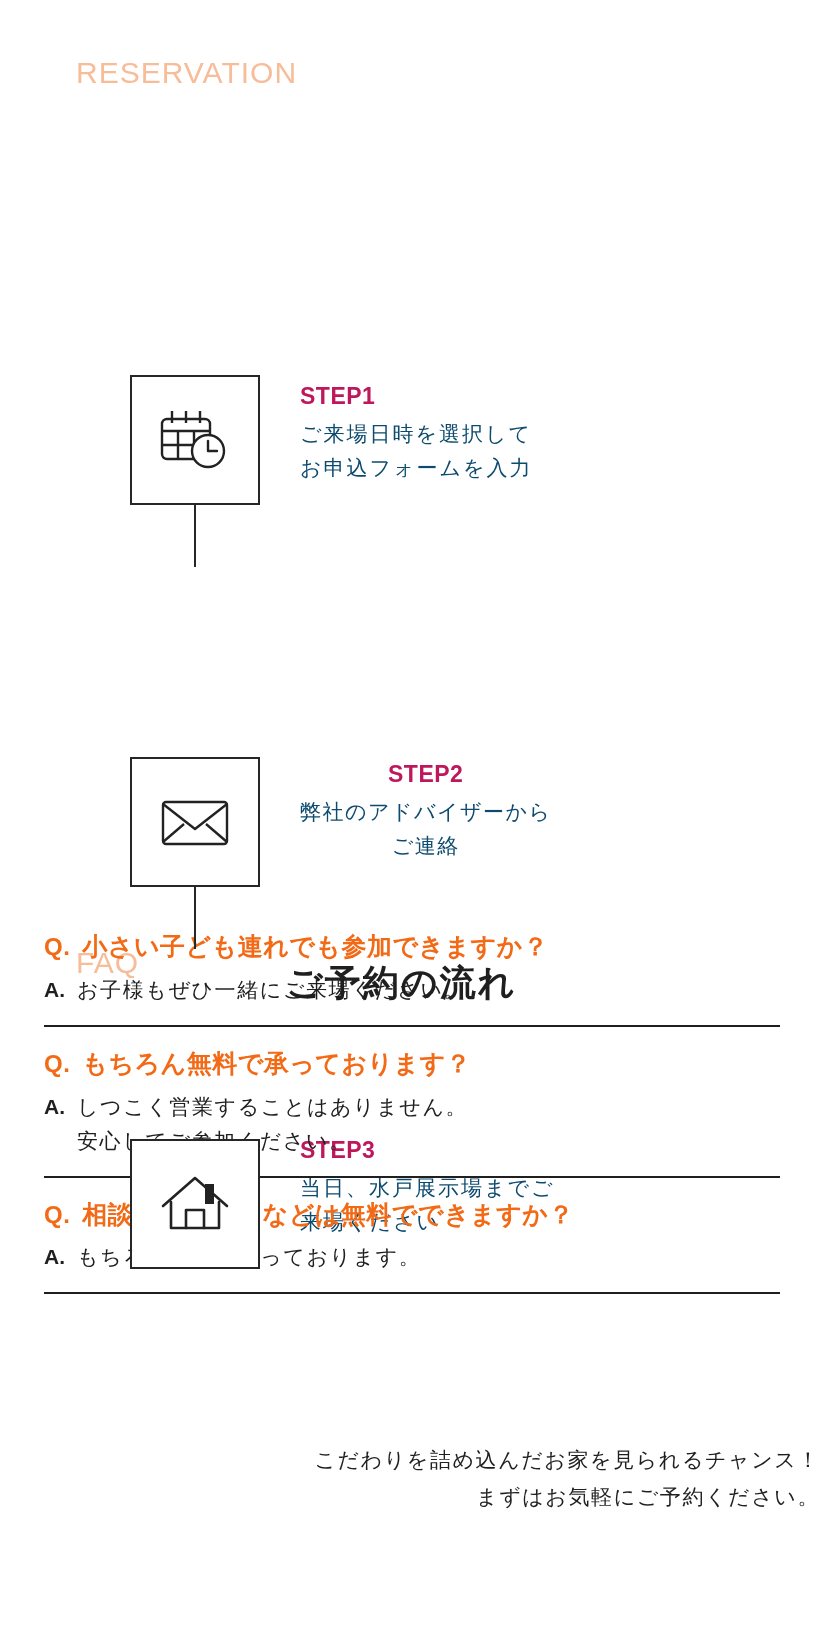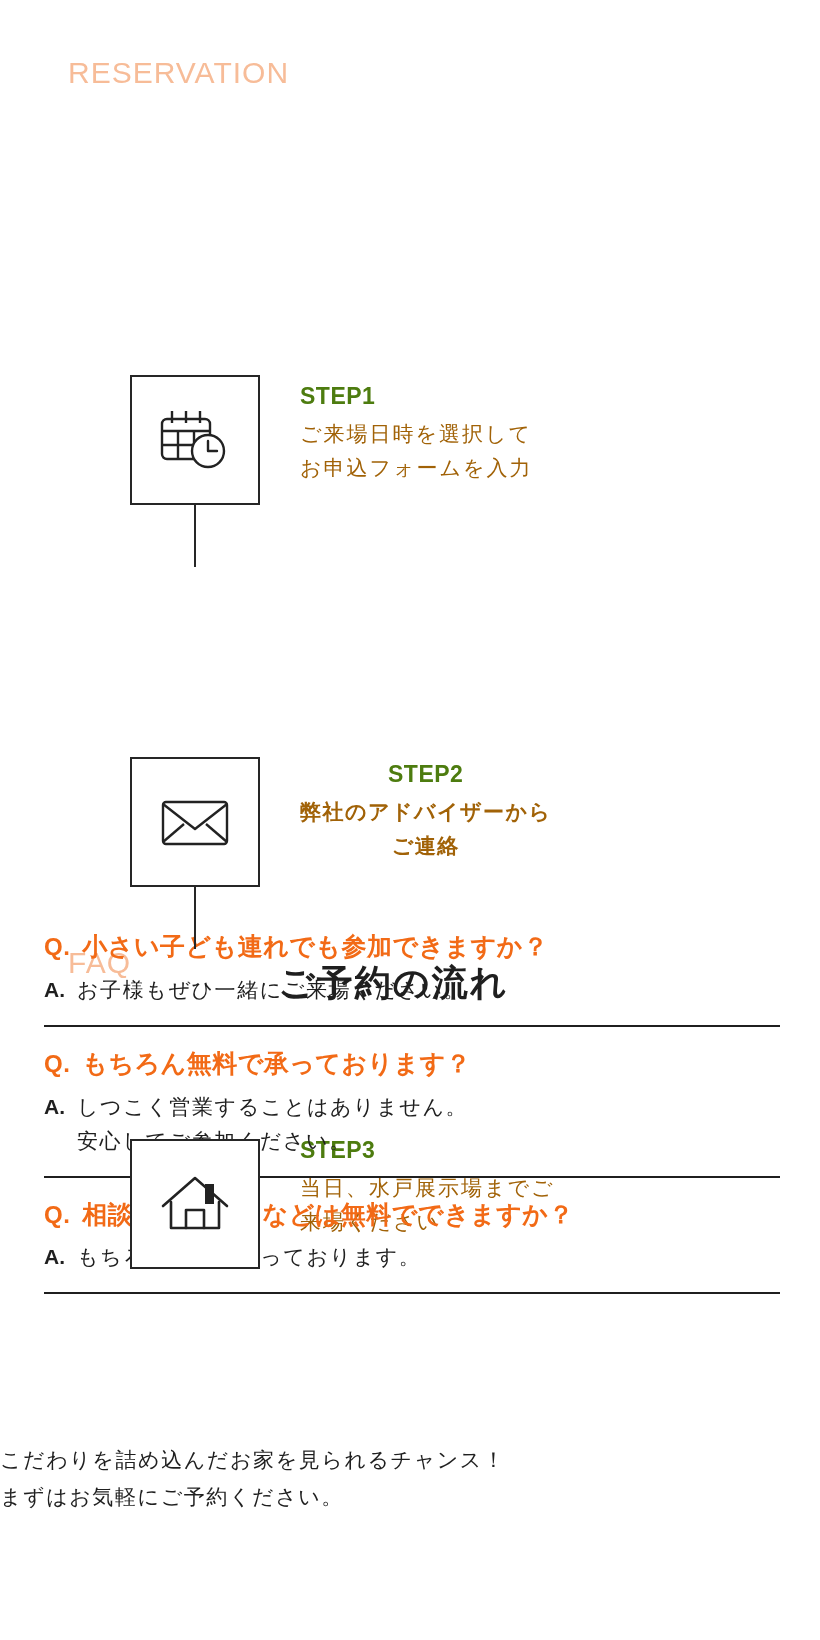--- a/index.html
+++ b/index.html
@@ -7,21 +7,21 @@
     width:820px;
     height:1640px;
     background:#ffffff;
     font-family:"Liberation Sans", "DejaVu Sans", sans-serif;
     color:#222222;
     overflow:hidden;
   }
   .page { position:relative; width:820px; height:1640px; }
 
   
-  .sec-head { position:relative; }
+  .sec-head { position:relative;margin-left:8px; }
   .sec-head .eng {
     position:absolute;
     font-size:30px;
     font-weight:400;
     letter-spacing:1px;
     color:#f7bc98;
     line-height:1;
     white-space:nowrap;
   }
   .sec-head .jp {
@@ -64,33 +64,33 @@
     position:absolute;
     left:194px;
     width:2px;
     background:#262626;
     z-index:1;
   }
   .step-text { position:absolute; left:300px; }
   .step-title {
     font-size:23px;
     font-weight:700;
-    color:#4d7c0f;
+    color:#be185d;
     letter-spacing:0.5px;
     line-height:1.2;
     margin-bottom:6px;
   }
   .step-desc {
     font-size:21px;
-    color:#a16207;
+    color:#0c4a6e;
     letter-spacing:2px;
     line-height:1.62;
     white-space:pre-line;
   }
-  .step-desc.bold { font-weight:700; letter-spacing:1.5px; }
+  .step-desc.bold { font-weight:400; letter-spacing:1.5px; }
 
   
   #step-1 .icon-box   { top:190px; }
   #step-1 .connector  { top:320px; height:62px; }
   #step-1 .step-text  { top:198px; }
 
   #step-2 .icon-box   { top:382px; }
   #step-2 .connector  { top:512px; height:62px; }
   #step-2 .step-text  { top:386px;text-align:center; }
 
@@ -132,21 +132,21 @@
     background:#1f1f1f;
     margin:18px 0 20px 0;
   }
 
   
   .footer {
     position:absolute;
     left:0;
     top:1442px;
     width:820px;
-    text-align:left;
+    text-align:right;
     font-size:21px;
     letter-spacing:1.6px;
     line-height:1.75;
     color:#1f1f1f;
     white-space:pre-line;
   }
 
   svg { display:block; }
 </style>
 </head>

